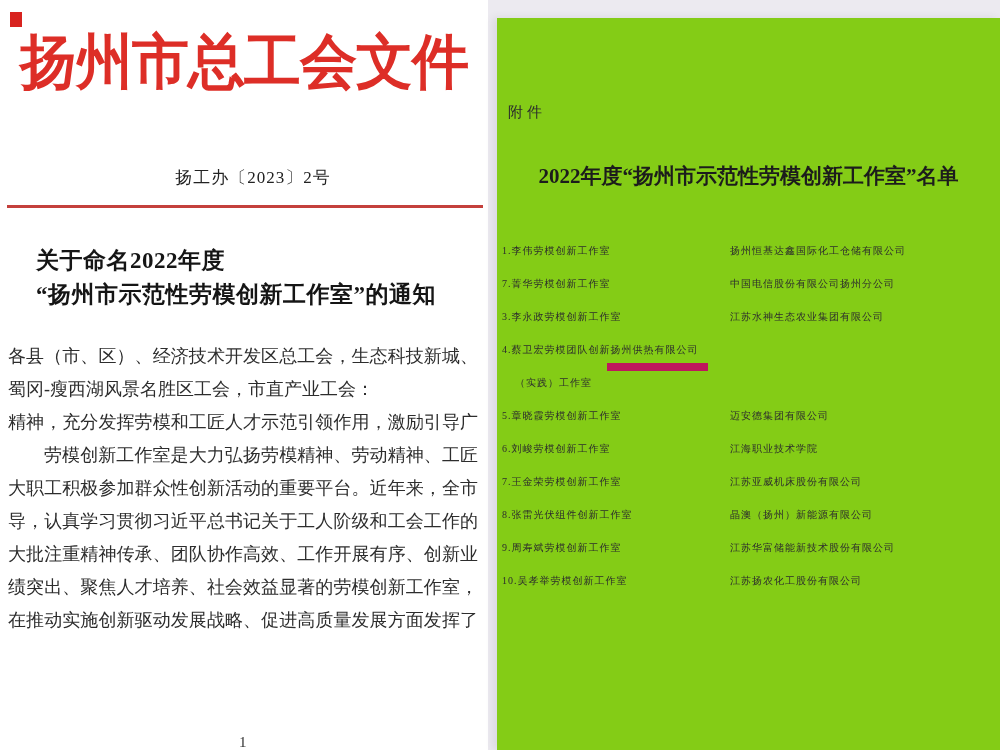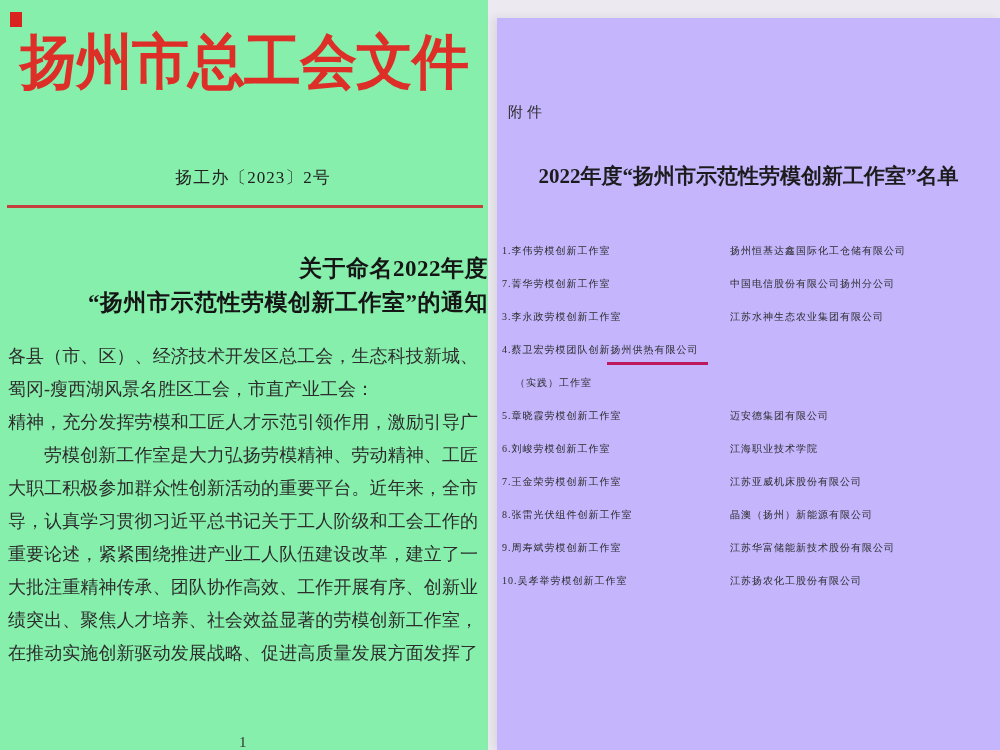--- a/index.html
+++ b/index.html
@@ -4,25 +4,25 @@
 <style>
   html,body{margin:0;padding:0;}
   body{
     width:1000px;height:750px;overflow:hidden;position:relative;
     background:#eceaf0;
     font-family:"Liberation Serif","DejaVu Serif",serif;
   }
   .page{position:absolute;overflow:hidden;}
   .page-left{
     left:0;top:0;width:488px;height:750px;
-    background:#86efac;
+    background:#ffffff;
   }
   .page-right{
     left:497px;top:18px;width:503px;height:732px;
-    background:#c4b5fd;
+    background:#84cc16;
     box-shadow:-4px 0 8px rgba(60,55,70,0.10);
   }
   
   .red-mark{
     position:absolute;left:10px;top:12px;width:12px;height:15px;
     background:#d8231f;
   }
   .main-header{
     position:absolute;left:0;top:22px;width:100%;
     text-align:center;
@@ -32,23 +32,23 @@
   }
   .doc-number{
     position:absolute;left:9px;top:166px;width:100%;
     text-align:center;font-size:17px;color:#222;letter-spacing:1px;
   }
   .red-line{
     position:absolute;left:7px;top:205px;width:476px;height:3px;
     background:#c4403c;
   }
   .doc-title{
-    position:absolute;left:0;top:252px;width:100%;
-    text-align:right;font-size:23px;font-weight:bold;color:#151515;
-    line-height:34px;letter-spacing:0.5px;
+    position:absolute;left:0;top:244px;width:100%;
+    text-align:left;font-size:23px;font-weight:bold;color:#151515;
+    line-height:34px;letter-spacing:0.5px;padding-left:36px;
   }
   .body-text{
     position:absolute;left:8px;top:340px;width:470px;
     font-size:18px;color:#2d2d2d;
   }
   .bline{
     height:33px;line-height:33px;white-space:nowrap;
     text-align:justify;text-align-last:justify;
   }
   .bline.short{text-align:left;text-align-last:left;}
@@ -71,22 +71,22 @@
     position:absolute;left:5px;top:216px;width:492px;
     font-size:10px;color:#2d2d2d;letter-spacing:1px;
   }
   .row{display:flex;height:33px;line-height:33px;white-space:nowrap;}
   .row .name{width:228px;flex:0 0 228px;}
   .row .company{flex:1;}
   .row-line{display:flex;height:33px;line-height:33px;white-space:nowrap;}
   .name2{padding-left:13px;}
   .red-underline{
     display:inline-block;line-height:23px;
-    border-bottom:3px solid #be185d;
-    margin-left:-4px;padding:0 9px 1px 4px;
+    border-bottom:8px solid #be185d;
+    margin-left:-4px;padding:0 9px 1px 4px;font-family:Liberation Mono, monospace;
   }
 </style>
 </head>
 <body>
 
 <div class="page page-left">
   <div class="red-mark"></div>
 
   <div class="main-header">扬州市总工会文件</div>
 
@@ -99,21 +99,20 @@
     <div>“扬州市示范性劳模创新工作室”的通知</div>
   </div>
 
   <div class="body-text">
     <div class="bline">各县（市、区）、经济技术开发区总工会，生态科技新城、</div>
     <div class="bline short">蜀冈-瘦西湖风景名胜区工会，市直产业工会：</div>
     <div class="bline">精神，充分发挥劳模和工匠人才示范引领作用，激励引导广</div>
     <div class="bline indent justify">劳模创新工作室是大力弘扬劳模精神、劳动精神、工匠</div>
     <div class="bline">大职工积极参加群众性创新活动的重要平台。近年来，全市</div>
     <div class="bline">导，认真学习贯彻习近平总书记关于工人阶级和工会工作的</div>
-    <div class="bline">重要论述，紧紧围绕推进产业工人队伍建设改革，建立了一</div>
     <div class="bline">大批注重精神传承、团队协作高效、工作开展有序、创新业</div>
     <div class="bline">绩突出、聚焦人才培养、社会效益显著的劳模创新工作室，</div>
     <div class="bline">在推动实施创新驱动发展战略、促进高质量发展方面发挥了</div>
   </div>
 
   <div class="page-num">1</div>
 </div>
 
 <div class="page page-right">
   <div class="att-label">附件</div>

